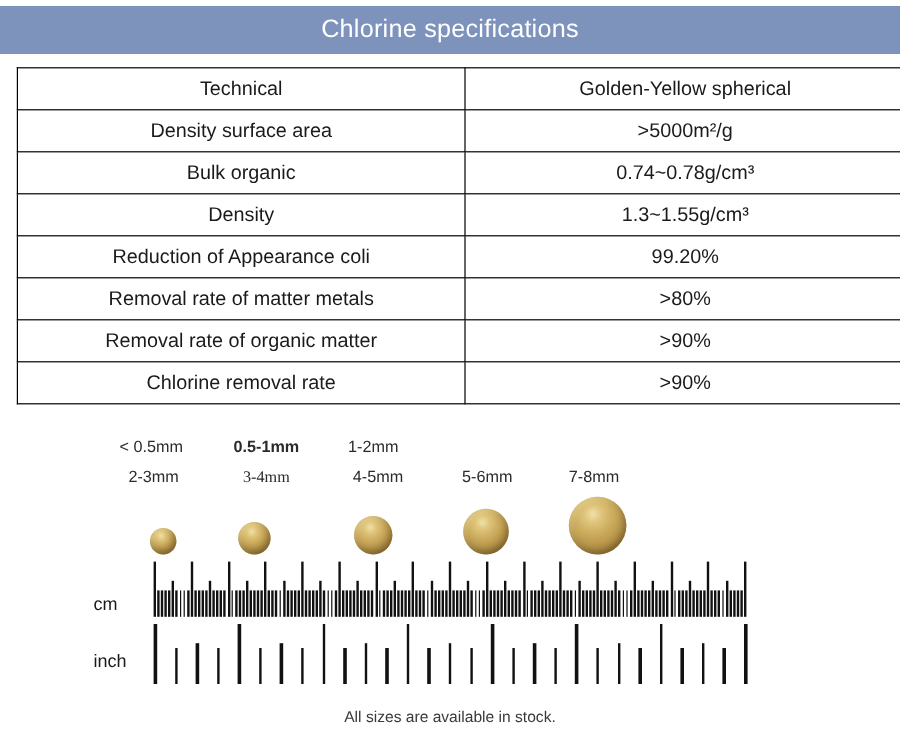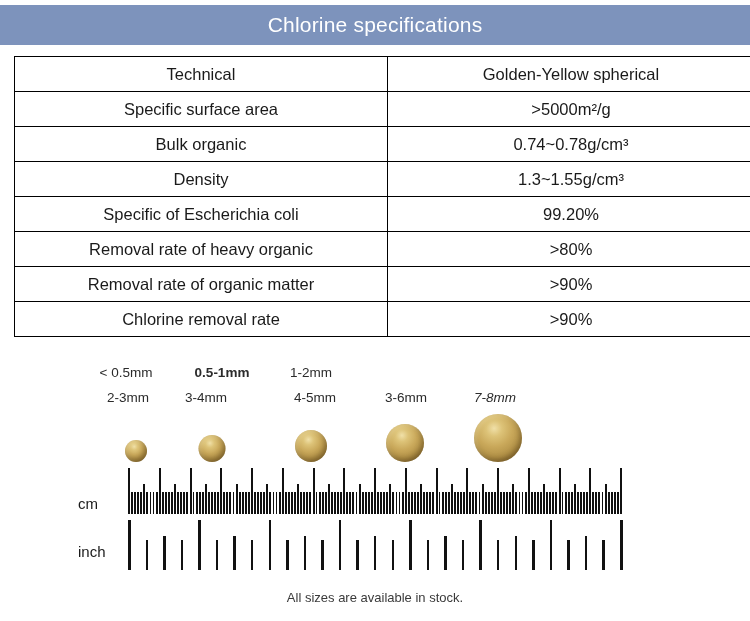--- a/index.html
+++ b/index.html
@@ -166,37 +166,37 @@
 </div>
 
 <div class="spec-table-wrap">
   <table class="spec-table">
     <tbody>
         <tr>
           <td class="col-label">Technical</td>
           <td class="col-value">Golden-Yellow spherical</td>
         </tr>
         <tr>
-          <td class="col-label">Specific surface area</td>
+          <td class="col-label">Density surface area</td>
           <td class="col-value">&gt;5000m²/g</td>
         </tr>
         <tr>
           <td class="col-label">Bulk organic</td>
           <td class="col-value">0.74~0.78g/cm³</td>
         </tr>
         <tr>
           <td class="col-label">Density</td>
           <td class="col-value">1.3~1.55g/cm³</td>
         </tr>
         <tr>
-          <td class="col-label">Specific of Escherichia coli</td>
+          <td class="col-label">Reduction of Appearance coli</td>
           <td class="col-value">99.20%</td>
         </tr>
         <tr>
-          <td class="col-label">Removal rate of heavy organic</td>
+          <td class="col-label">Removal rate of matter metals</td>
           <td class="col-value">&gt;80%</td>
         </tr>
         <tr>
           <td class="col-label">Removal rate of organic matter</td>
           <td class="col-value">&gt;90%</td>
         </tr>
         <tr>
           <td class="col-label">Chlorine removal rate</td>
           <td class="col-value">&gt;90%</td>
         </tr>
@@ -206,24 +206,24 @@
 
 <div class="size-chart">
 
   <div class="size-labels-row row-top">
       <div class="size-label" style="left: 126px;">&lt; 0.5mm</div>
       <div class="size-label" style="left: 222px; font-weight: bold;">0.5-1mm</div>
       <div class="size-label" style="left: 311px;">1-2mm</div>
     </div>
   <div class="size-labels-row row-bot">
       <div class="size-label" style="left: 128px;">2-3mm</div>
-      <div class="size-label" style="left: 206px;">3-4mm</div>
+      <div class="size-label" style="left: 222px; font-family: Liberation Serif, serif;">3-4mm</div>
       <div class="size-label" style="left: 315px;">4-5mm</div>
-      <div class="size-label" style="left: 406px;">3-6mm</div>
-      <div class="size-label" style="left: 495px; font-style: italic;">7-8mm</div>
+      <div class="size-label" style="left: 406px;">5-6mm</div>
+      <div class="size-label" style="left: 495px;">7-8mm</div>
     </div>
 
   <div class="spheres-layer">
       <div class="sphere" style="left: 136px; width: 22px; height: 22px;"></div>
       <div class="sphere" style="left: 212px; width: 27px; height: 27px;"></div>
       <div class="sphere" style="left: 311px; width: 32px; height: 32px;"></div>
       <div class="sphere" style="left: 405px; width: 38px; height: 38px;"></div>
       <div class="sphere" style="left: 498px; width: 48px; height: 48px;"></div>
     </div>
 

